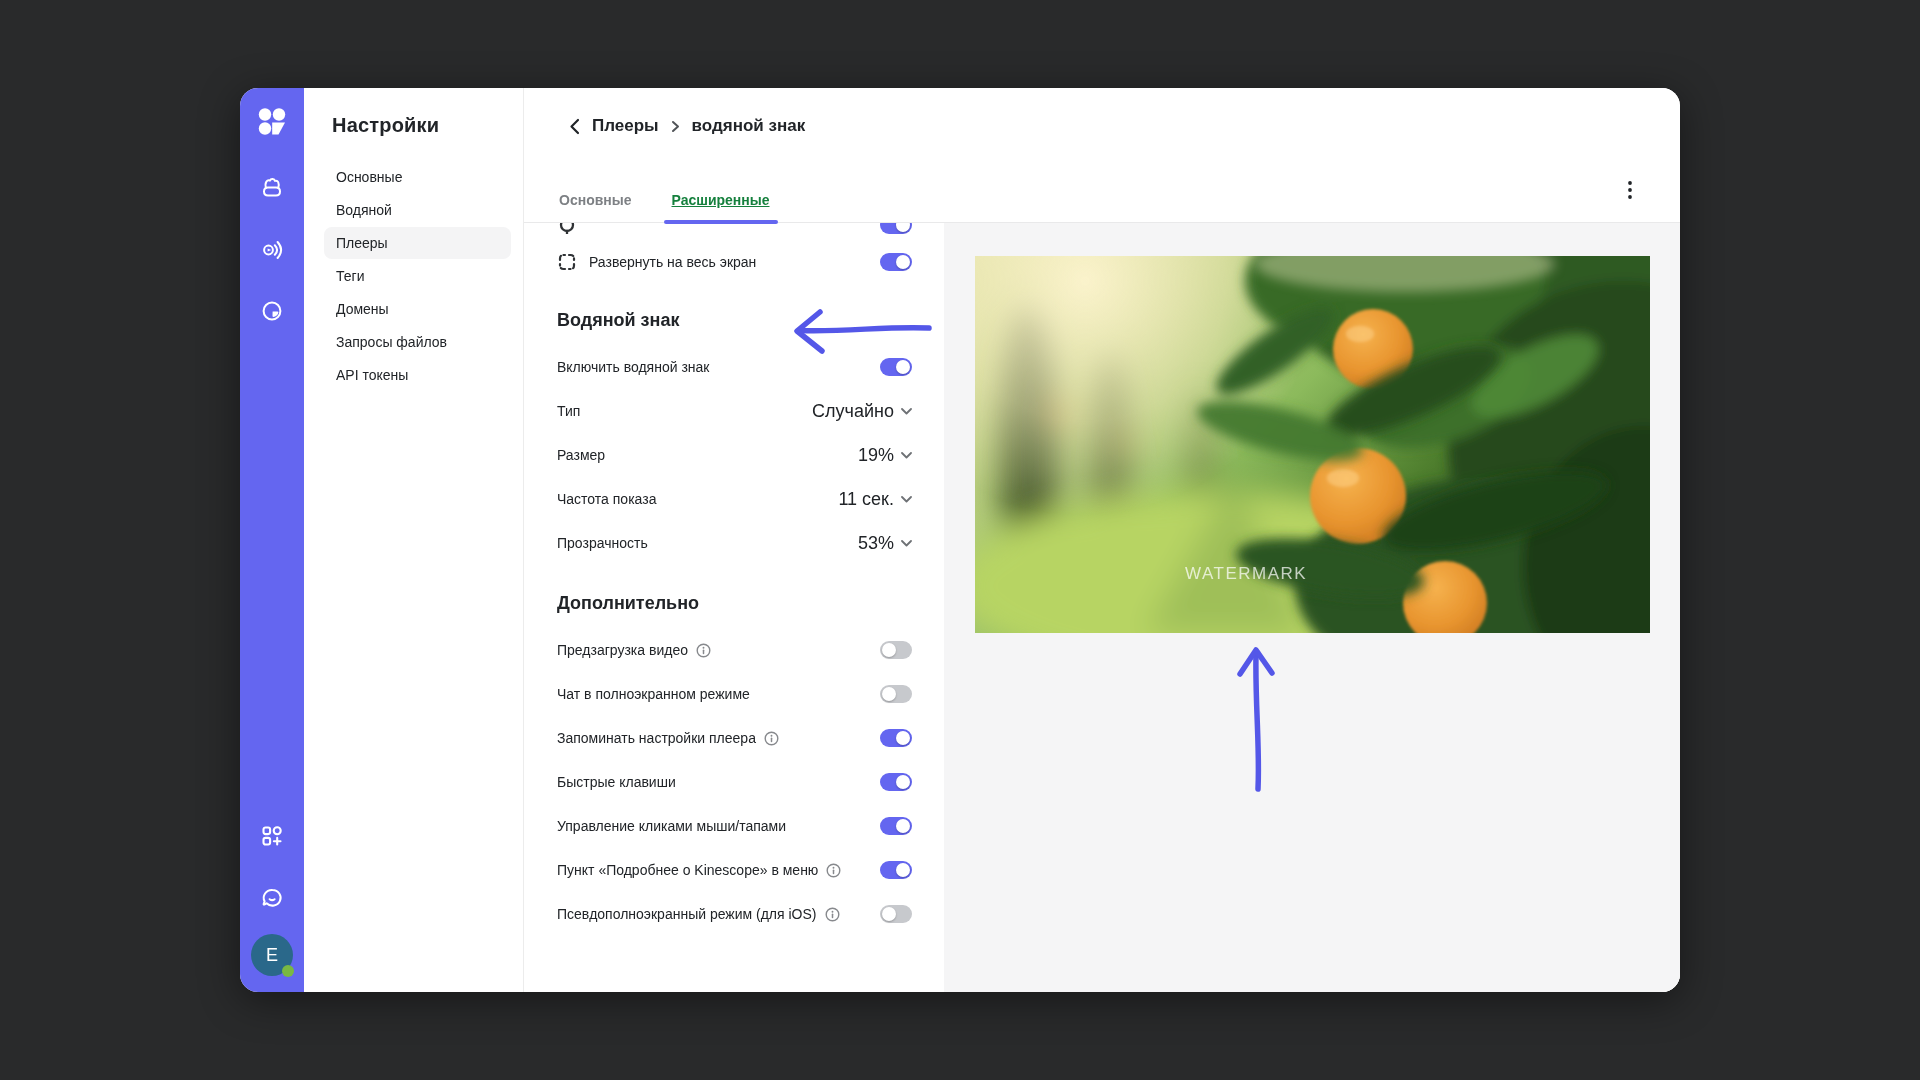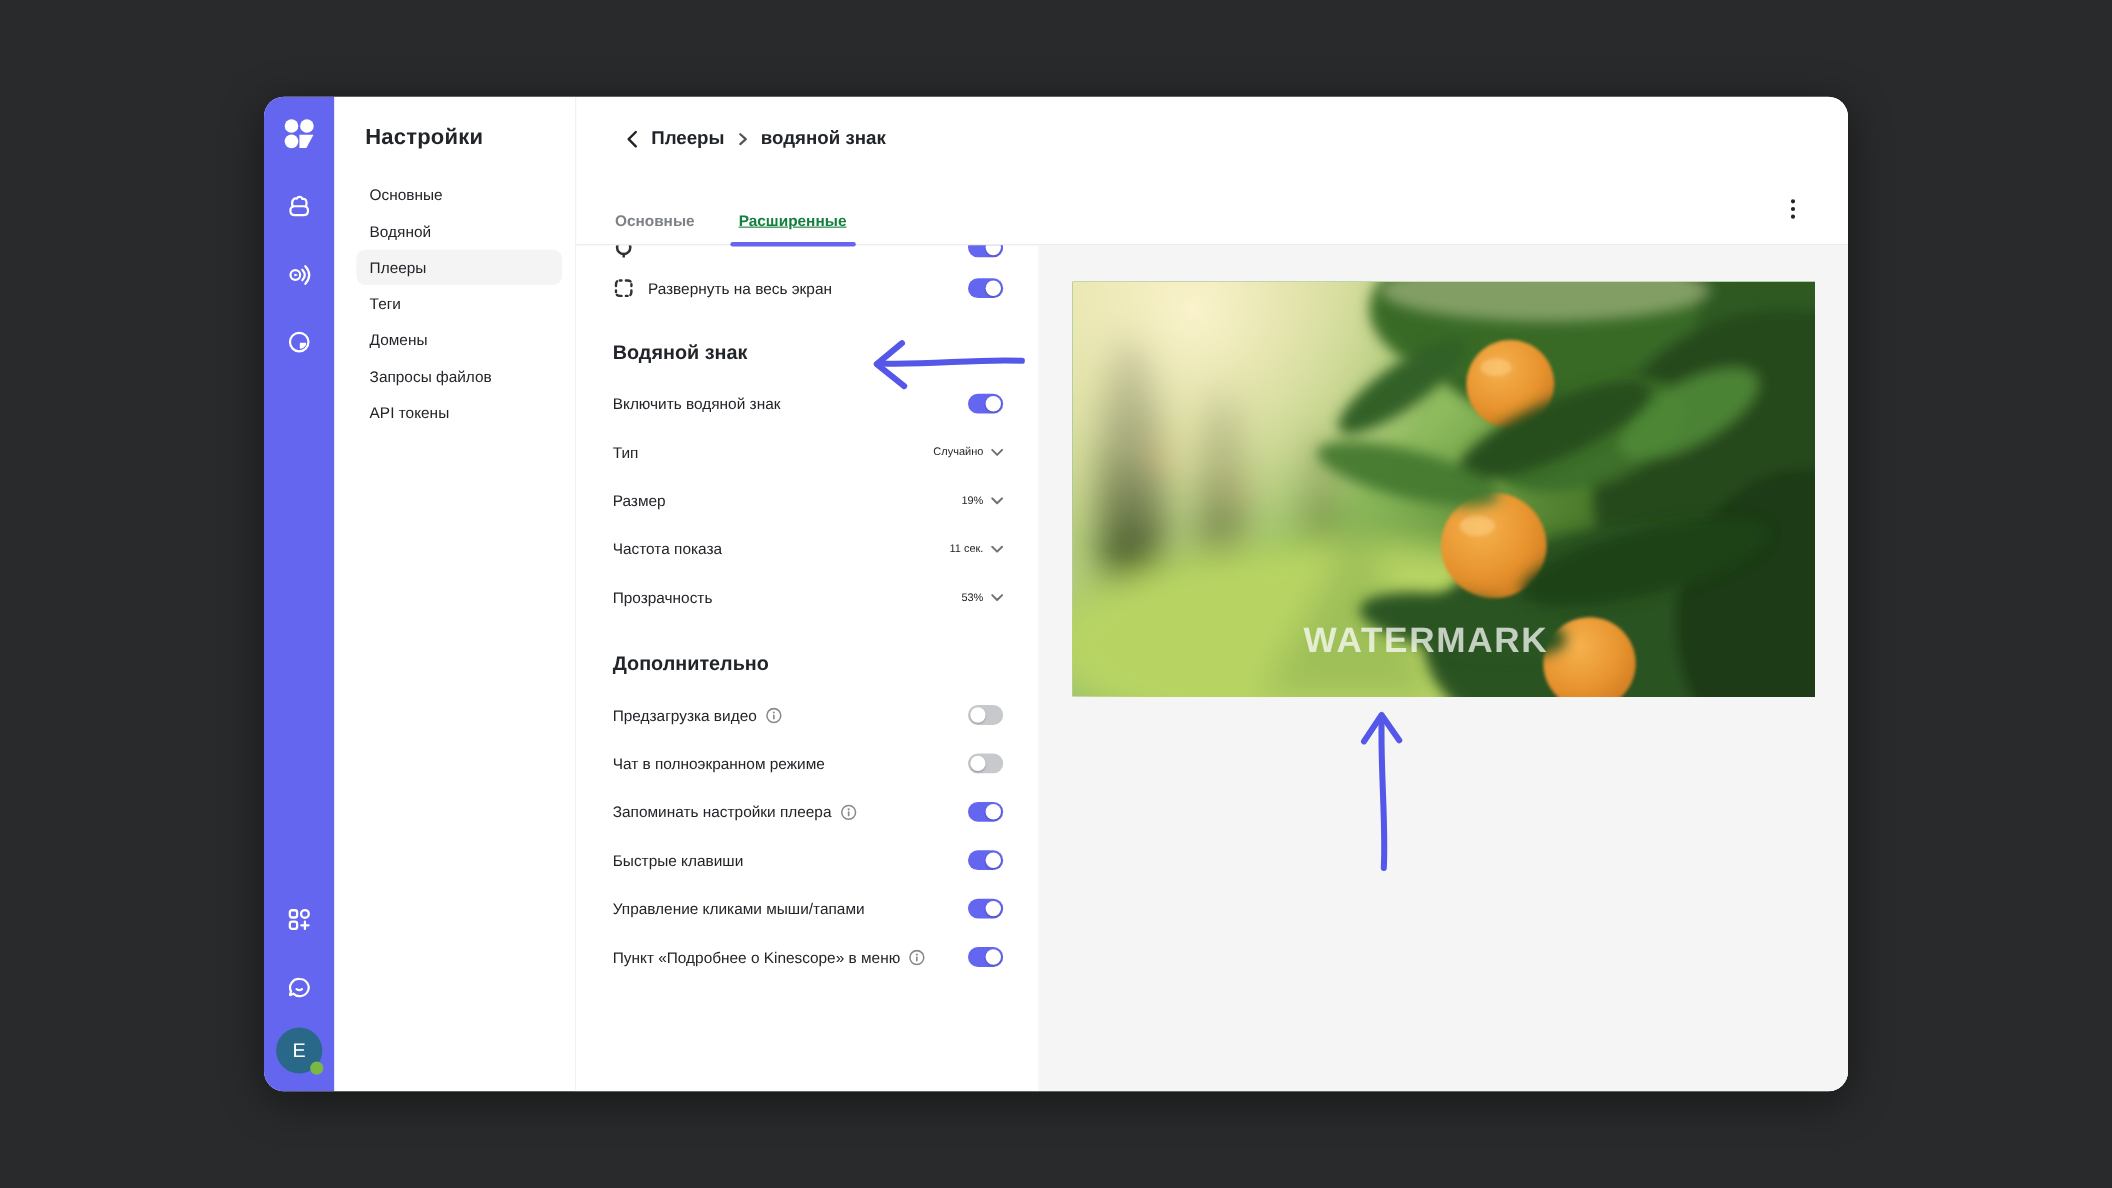--- a/index.html
+++ b/index.html
@@ -103,32 +103,32 @@
   .toggle .knob {
     position: absolute; top: 2px; left: 2px;
     width: 14px; height: 14px; border-radius: 50%;
     background: #fff; box-shadow: 0 1px 2px rgba(0,0,0,.25);
     transition: left .1s;
   }
   .toggle.on { background: #6466f0; }
   .toggle.on .knob { left: 16px; }
   
   .select { display: flex; align-items: center; gap: 7px; cursor: pointer; }
-  .select .val { font-size: 10px; color: #212428; }
+  .select .val { font-size: 18px; color: #212428; }
   
   .preview-col { flex: 1; background: #f5f5f6; position: relative; }
   .video {
     position: absolute; left: 31px; top: 33px;
     width: 675px; height: 377px; overflow: hidden; background: #6da94e;
   }
   .video svg.scene { position: absolute; inset: 0; }
   .wm-text {
     position: absolute; left: 210px; top: 308px;
-    font-size: 32px; letter-spacing: 1.5px; color: rgba(255,255,255,.72);
-    font-weight: 700;
+    font-size: 17px; letter-spacing: 1.5px; color: rgba(255,255,255,.72);
+    font-weight: 400;
   }
   .arrows { position: absolute; inset: 0; pointer-events: none; z-index: 6; }
 </style>
 </head>
 <body>
 
 <div class="window">
 
   <div class="sidebar">
     <div class="side-logo">
@@ -357,20 +357,34 @@
           <span class="lbl">Пункт «Подробнее о Kinescope» в меню</span>
           <span class="info-ic">
             <svg width="15" height="15" viewBox="0 0 15 15">
                 <circle cx="7.5" cy="7.5" r="6.3" fill="none" stroke="#87898d" stroke-width="1.4"></circle>
                 <circle cx="7.5" cy="4.8" r=".95" fill="#87898d"></circle>
                 <rect x="6.75" y="6.6" width="1.5" height="4.6" rx=".75" fill="#87898d"></rect>
               </svg>
           </span>
           <span class="spacer"></span>
           <div class="toggle on">
+              <div class="knob"></div>
+            </div>
+        </div>
+        <div class="row">
+          <span class="lbl">Псевдополноэкранный режим (для iOS)</span>
+          <span class="info-ic">
+            <svg width="15" height="15" viewBox="0 0 15 15">
+                <circle cx="7.5" cy="7.5" r="6.3" fill="none" stroke="#87898d" stroke-width="1.4"></circle>
+                <circle cx="7.5" cy="4.8" r=".95" fill="#87898d"></circle>
+                <rect x="6.75" y="6.6" width="1.5" height="4.6" rx=".75" fill="#87898d"></rect>
+              </svg>
+          </span>
+          <span class="spacer"></span>
+          <div class="toggle">
               <div class="knob"></div>
             </div>
         </div>
       </div>
 
       <div class="preview-col">
         <div class="video">
           <svg class="scene" width="675" height="377" viewBox="0 0 675 377" preserveAspectRatio="none">
             <defs>
               <linearGradient id="bgG" x1="0" y1="0" x2="1" y2="0.55">

